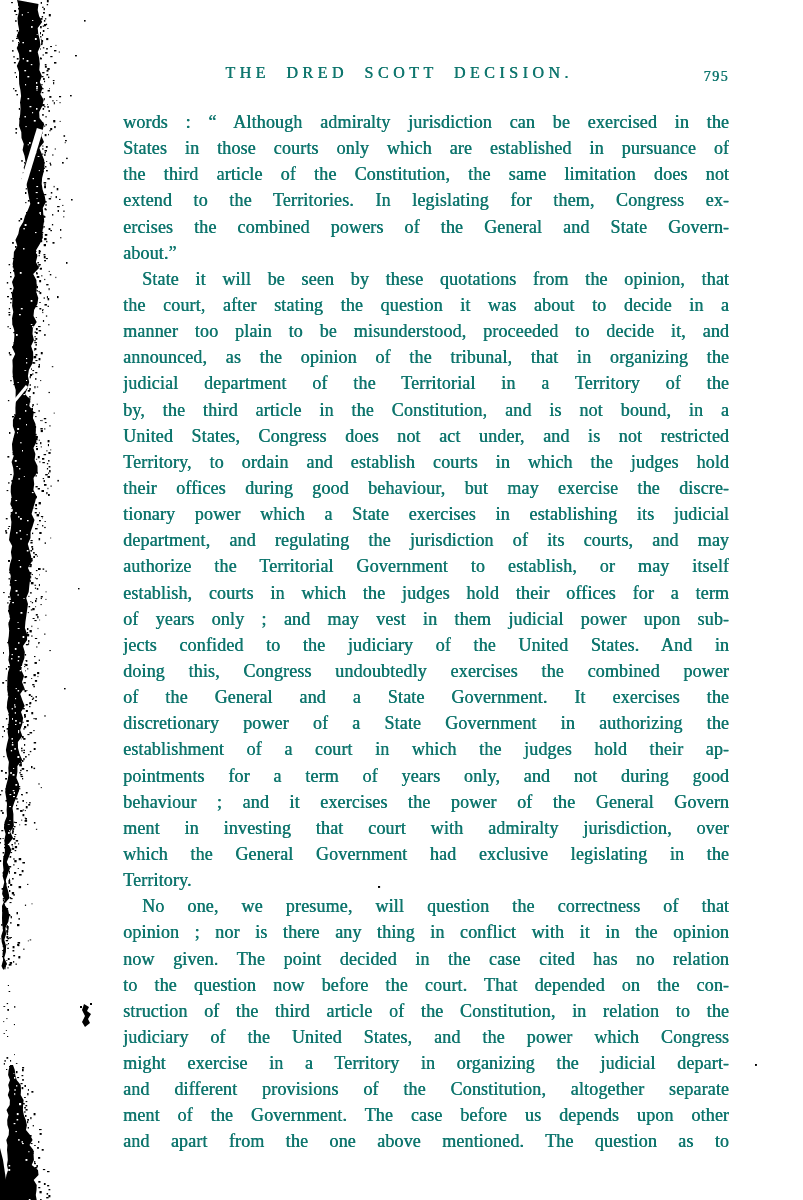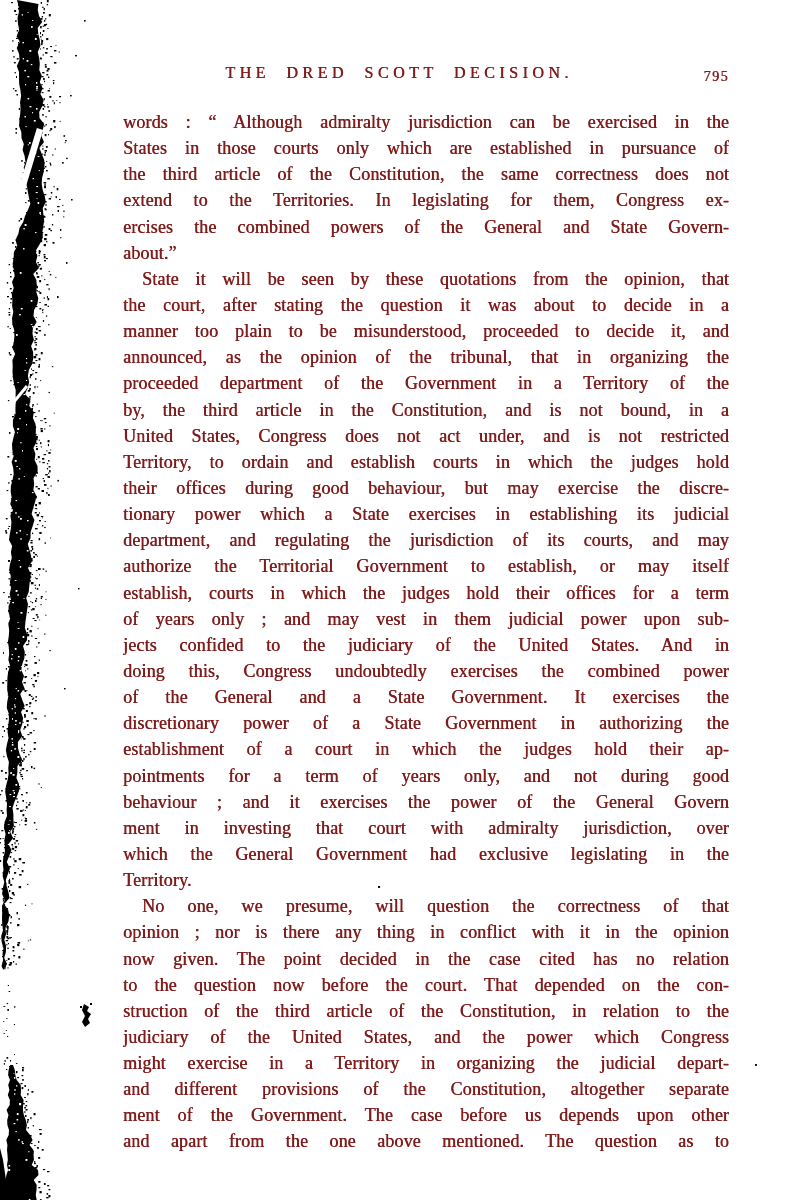--- a/index.html
+++ b/index.html
@@ -2,21 +2,21 @@
 <html><head>
 <meta charset="utf-8">
 <style>
   html,body{margin:0;padding:0;background:#ffffff;}
   .page{
     position:relative;
     width:803px;height:1200px;
     background:#ffffff;
     overflow:hidden;
     font-family:"Liberation Serif","DejaVu Serif",serif;
-    color:#7f1d1d;
+    color:#0f766e;
   }
   #artifacts{
     position:absolute;left:0;top:0;width:803px;height:1200px;
     pointer-events:none;
   }
   .running-head{
     position:absolute;left:123px;top:62px;width:606px;height:34px;
   }
   .head-title{
     position:absolute;left:calc(50% - 27px);transform:translateX(-50%);
@@ -1089,29 +1089,29 @@
     </svg>
 
   <div class="running-head">
     <span class="head-title">THE DRED SCOTT DECISION.</span>
     <span class="page-num">795</span>
   </div>
 
   <div class="text-block" id="text-block">
       <div class="tline">words : “ Although admiralty jurisdiction can be exercised in the</div>
       <div class="tline">States in those courts only which are established in pursuance of</div>
-      <div class="tline">the third article of the Constitution, the same correctness does not</div>
+      <div class="tline">the third article of the Constitution, the same limitation does not</div>
       <div class="tline">extend to the Territories. In legislating for them, Congress ex-</div>
       <div class="tline">ercises the combined powers of the General and State Govern-</div>
       <div class="tline endline">about.”</div>
       <div class="tline ind">State it will be seen by these quotations from the opinion, that</div>
       <div class="tline">the court, after stating the question it was about to decide in a</div>
       <div class="tline">manner too plain to be misunderstood, proceeded to decide it, and</div>
       <div class="tline">announced, as the opinion of the tribunal, that in organizing the</div>
-      <div class="tline">proceeded department of the Government in a Territory of the</div>
+      <div class="tline">judicial department of the Territorial in a Territory of the</div>
       <div class="tline">by, the third article in the Constitution, and is not bound, in a</div>
       <div class="tline">United States, Congress does not act under, and is not restricted</div>
       <div class="tline">Territory, to ordain and establish courts in which the judges hold</div>
       <div class="tline">their offices during good behaviour, but may exercise the discre-</div>
       <div class="tline">tionary power which a State exercises in establishing its judicial</div>
       <div class="tline">department, and regulating the jurisdiction of its courts, and may</div>
       <div class="tline">authorize the Territorial Government to establish, or may itself</div>
       <div class="tline">establish, courts in which the judges hold their offices for a term</div>
       <div class="tline">of years only ; and may vest in them judicial power upon sub-</div>
       <div class="tline">jects confided to the judiciary of the United States. And in</div>

